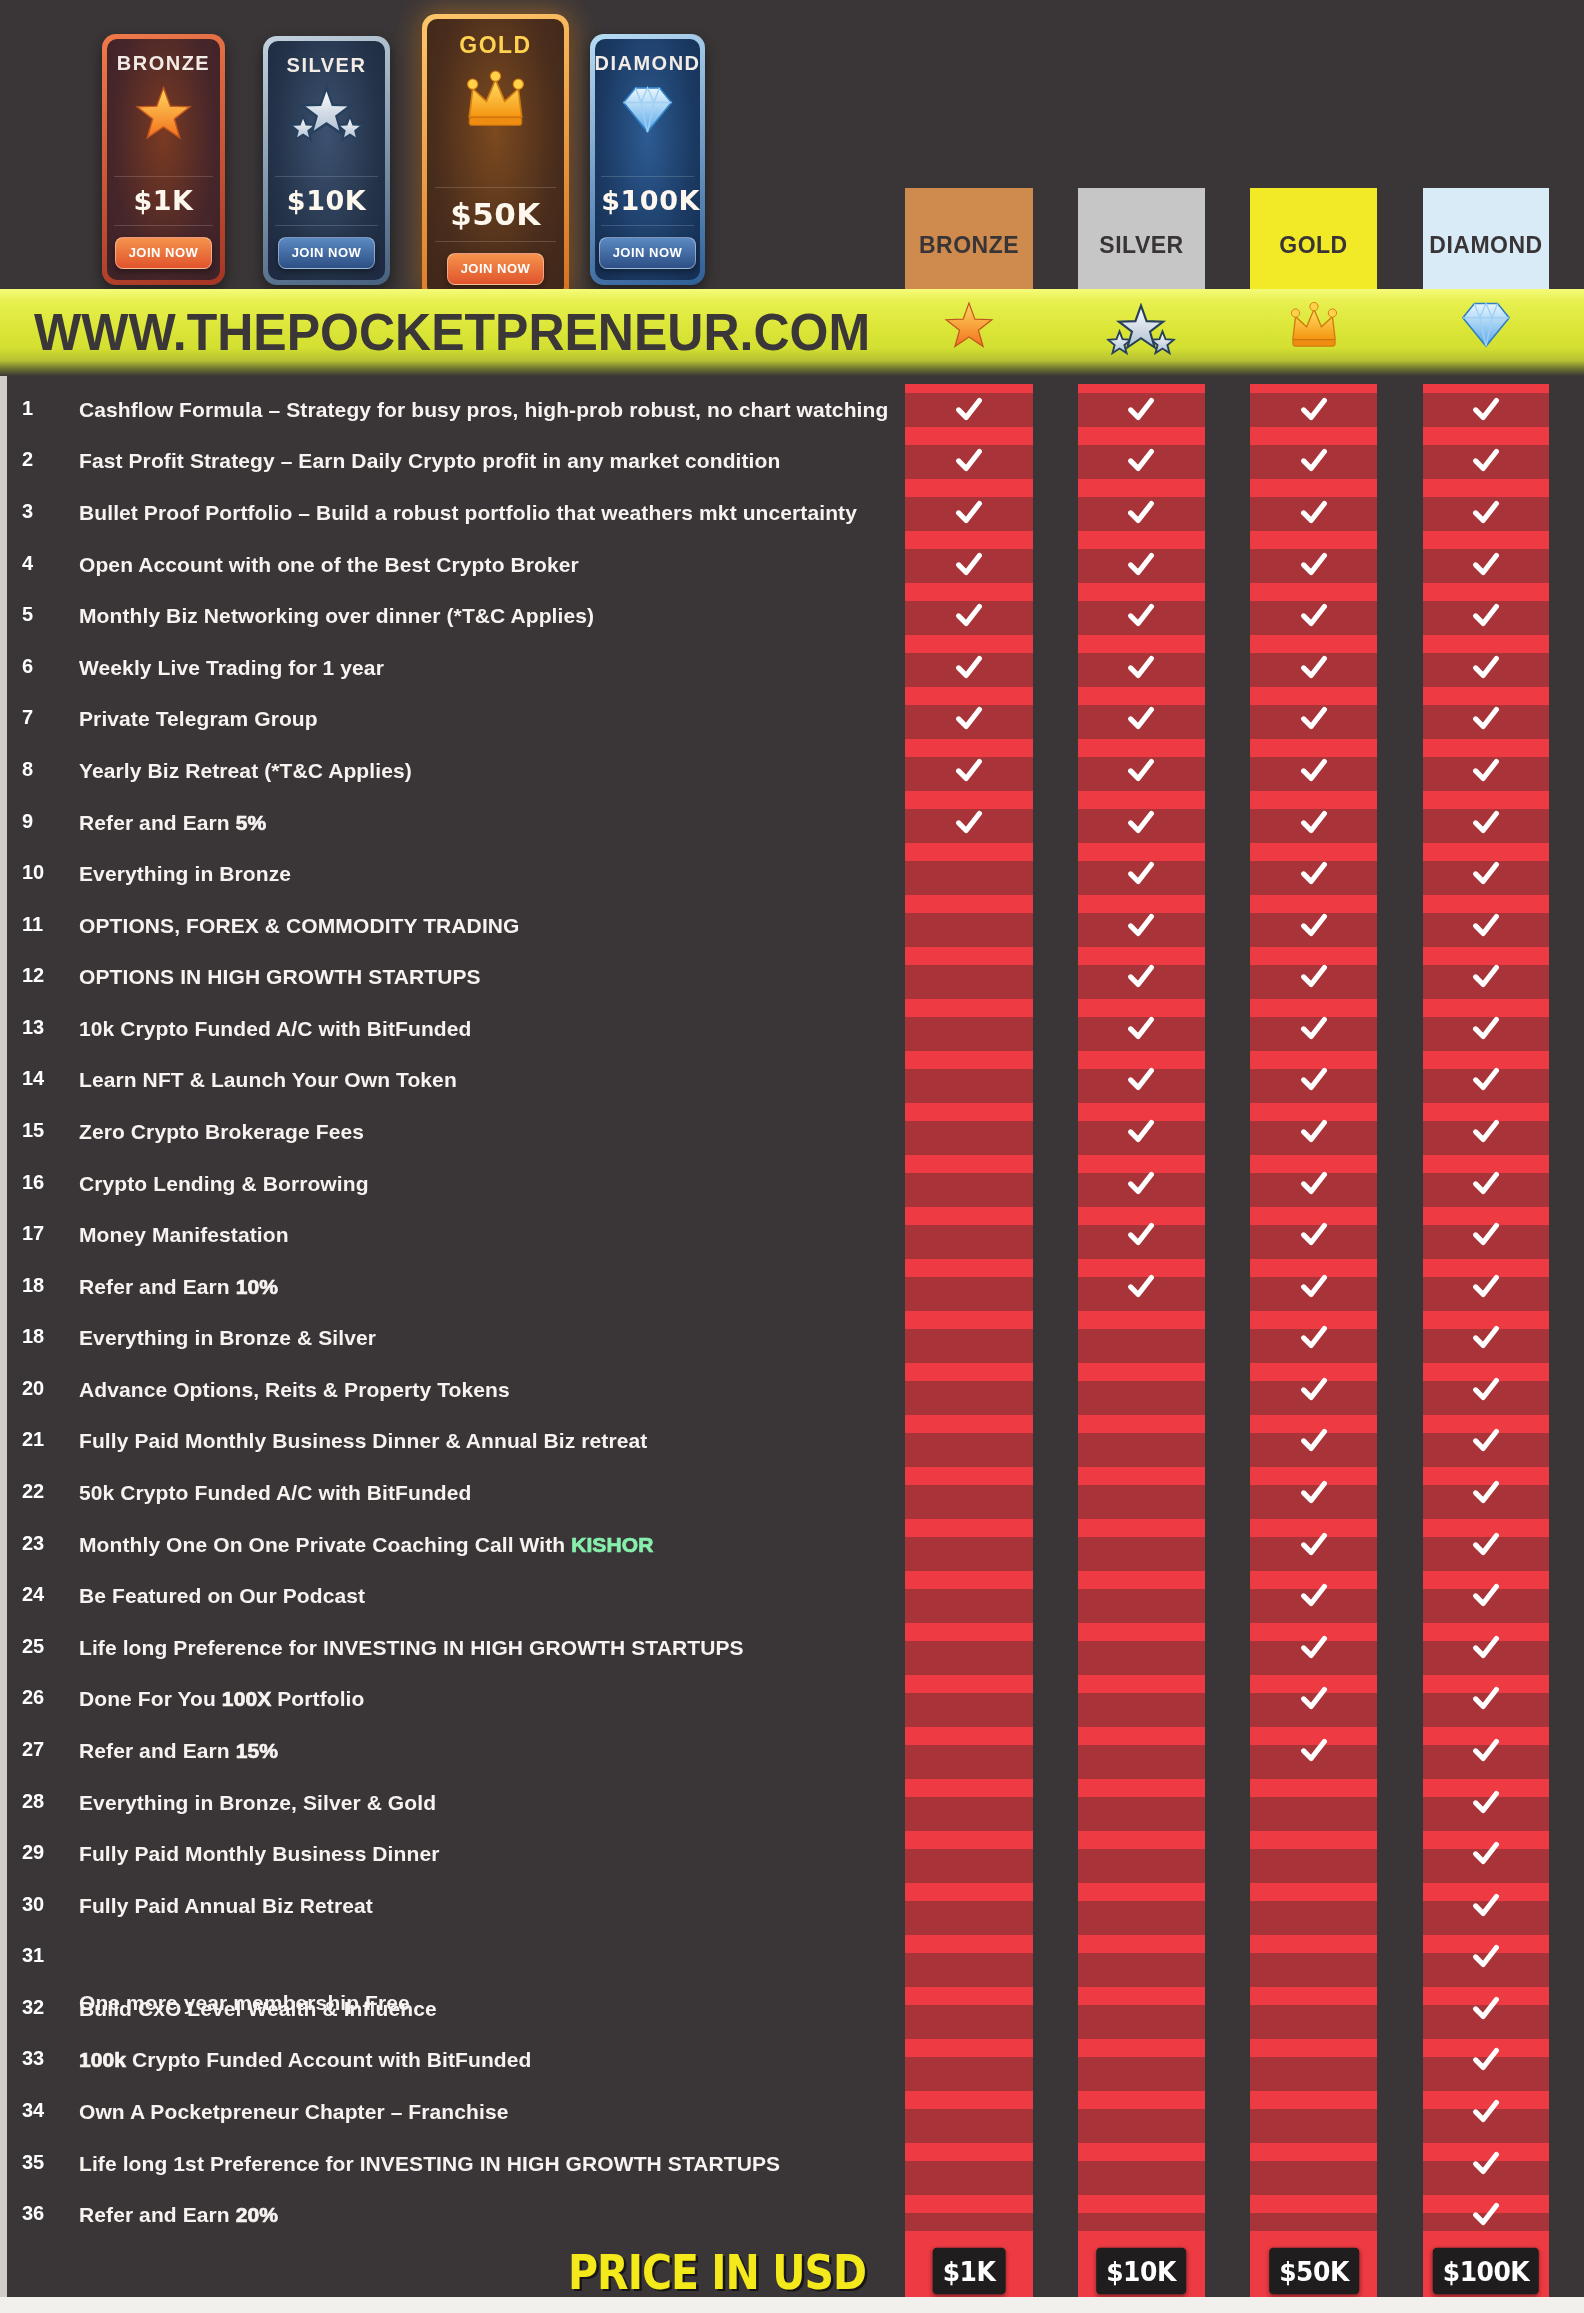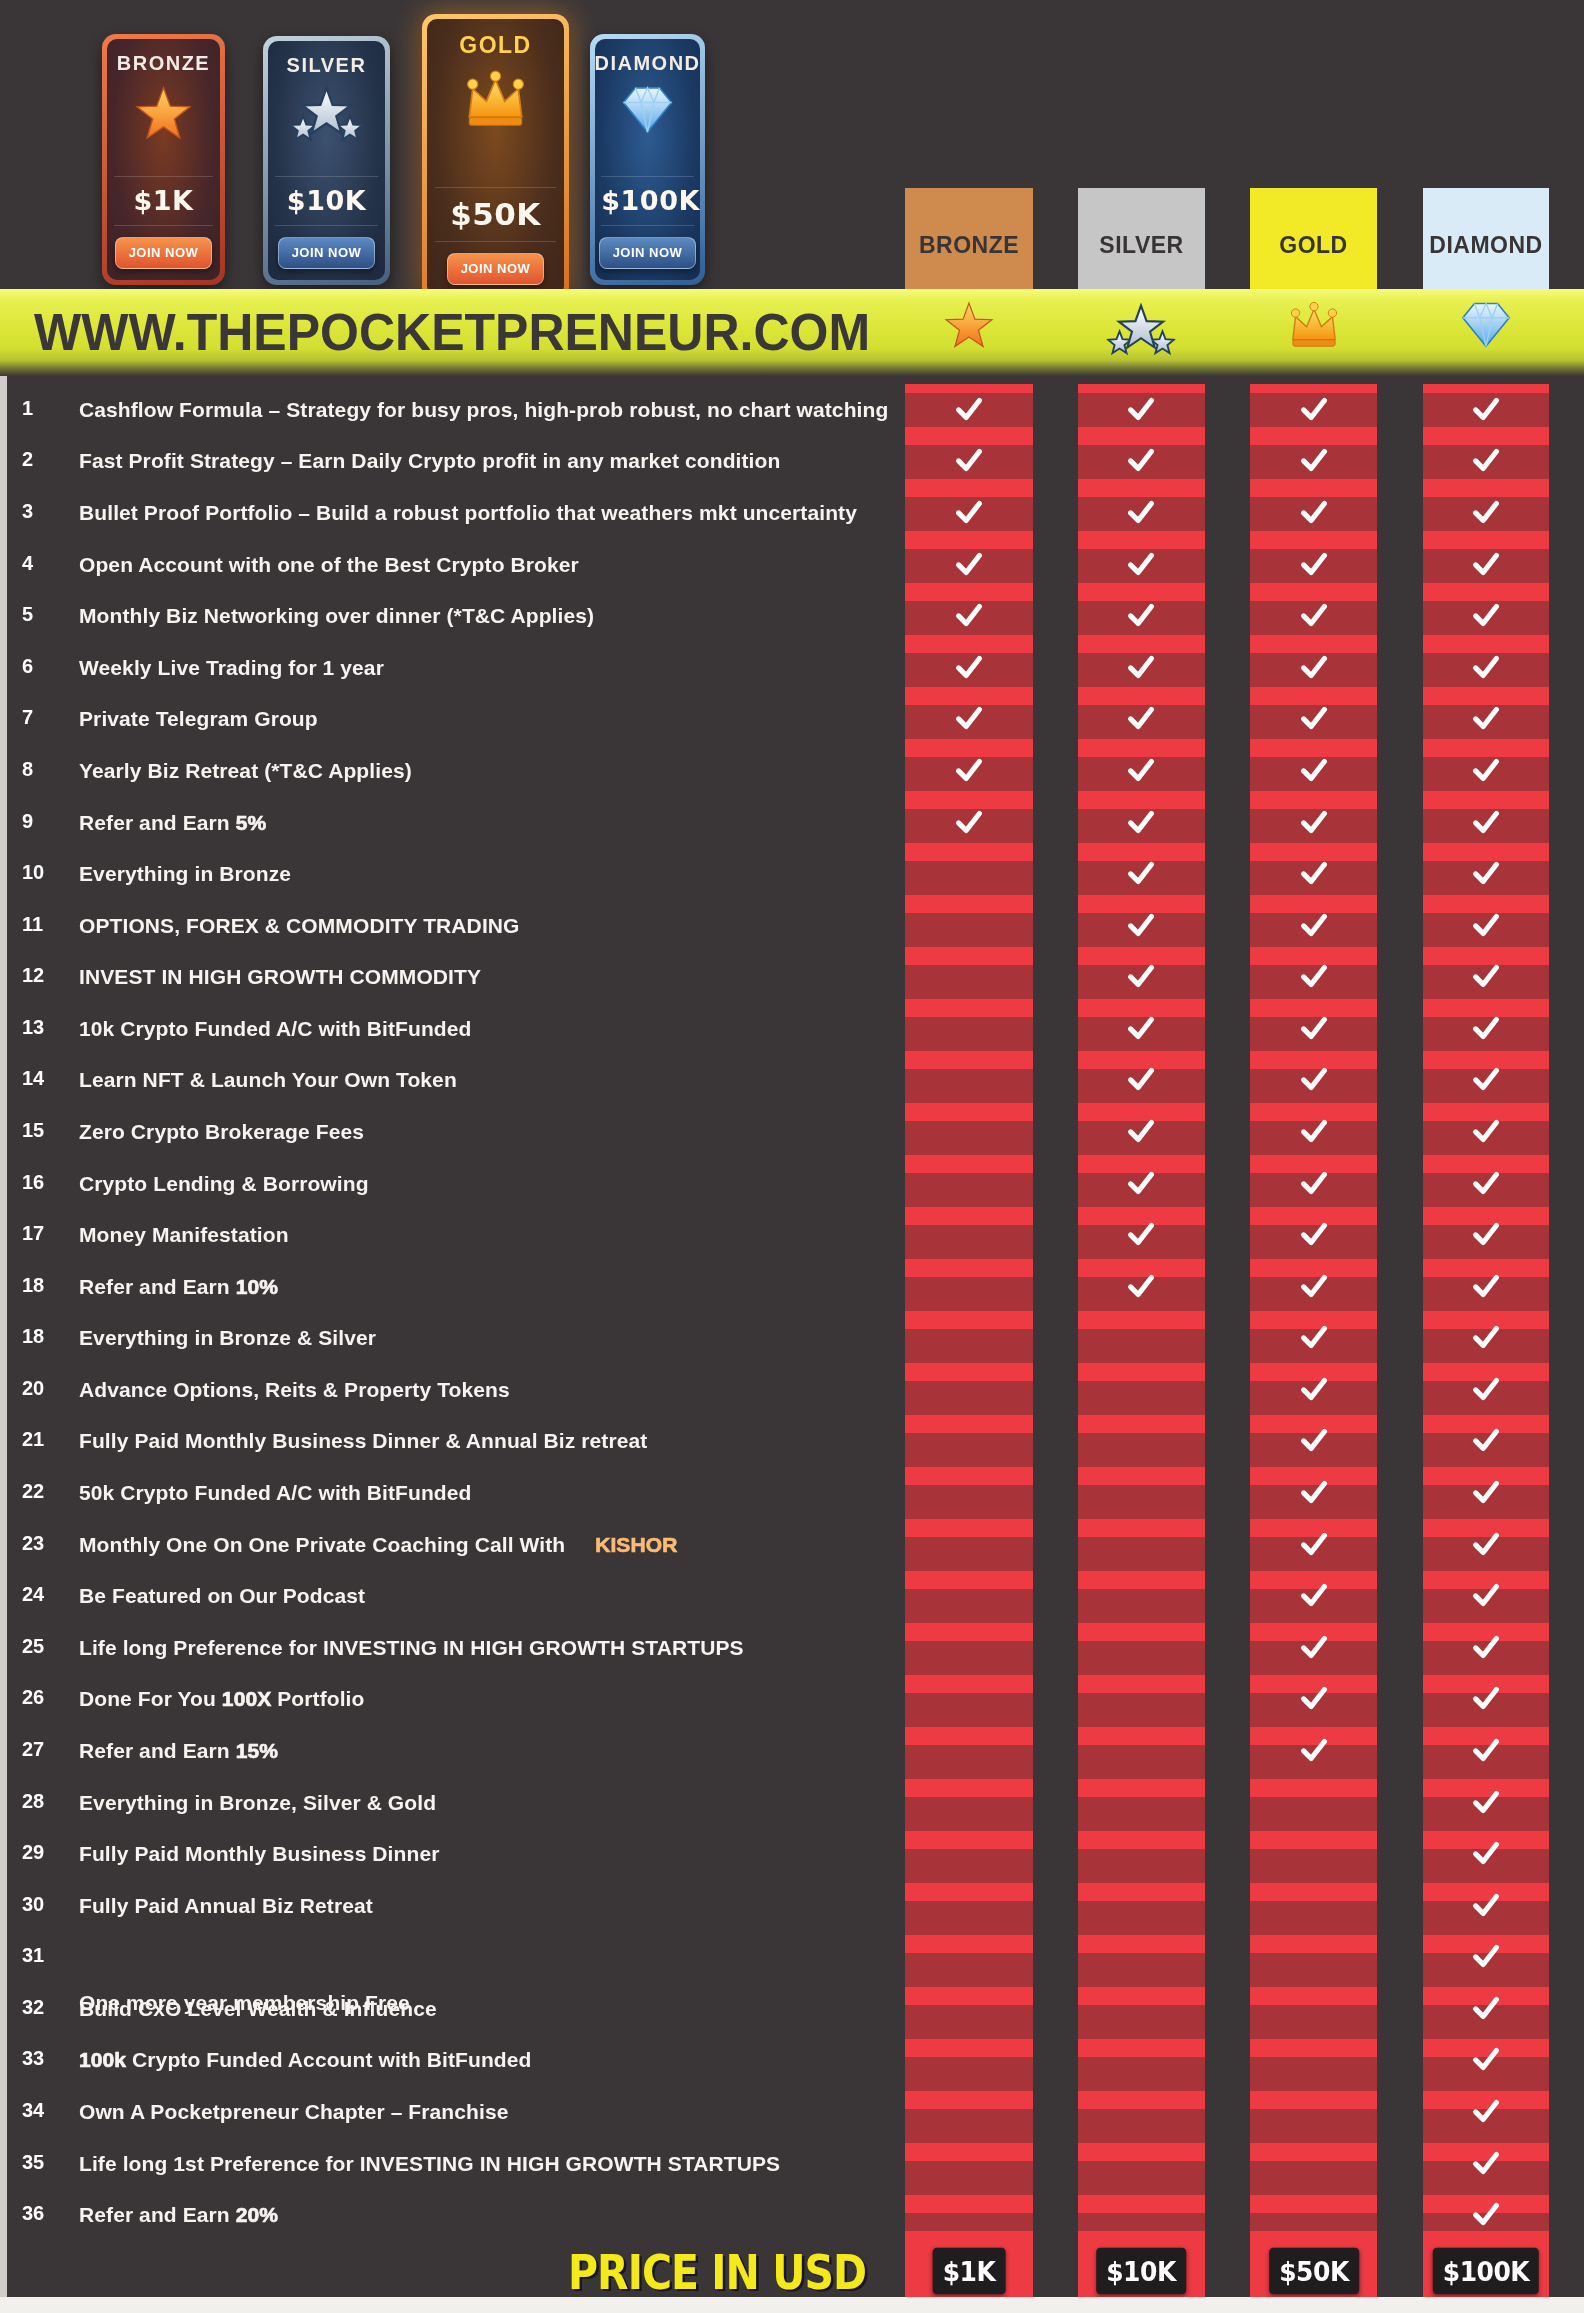--- a/index.html
+++ b/index.html
@@ -60,21 +60,21 @@
   .banner-icon { position:absolute; transform:translateX(-50%); }
   
   .strip { position:absolute; top:384px; height:1915px; background:#ee3a43; }
   .stripes { position:absolute; left:0; right:0; top:9px; height:1838px;
           background:repeating-linear-gradient(180deg,#a83338 0px,#a83338 34px,#ee3a43 34px,#ee3a43 52px); }
   .row-num { position:absolute; left:22px; width:44px; font-size:20px; font-weight:700;
           color:#fff; transform:translateY(-56%); }
   .row-text { position:absolute; left:79px; font-size:21px; font-weight:700; color:#f6f3f1;
           transform:translateY(-50%); white-space:nowrap; letter-spacing:0.1px; }
   .bseg { -webkit-text-stroke:0.7px currentColor; }
-  .yseg { color:#fdba74;margin-left:24px; -webkit-text-stroke:0.7px currentColor; }
+  .yseg { color:#86efac; -webkit-text-stroke:0.7px currentColor; }
   .check { position:absolute; transform:translate(-50%,-50%); }
   
   #price-label { position:absolute; left:549px; width:317px; top:2248px; font-size:41px;
           font-weight:700; color:#f4e91a; text-align:right; letter-spacing:-1px;
           transform:scaleY(1.18); transform-origin:center; text-shadow:2.5px 2.5px 0 rgba(0,0,0,.6);
           font-family:"DejaVu Sans","Liberation Sans",sans-serif; }
   .tag { position:absolute; top:2249px; height:44px; transform:translateX(-50%) scaleY(1.06);
           background:#1f1d1d; color:#fff; font-weight:700; border-radius:4px; display:flex;
           align-items:center; justify-content:center; padding:0 10px; font-size:25px;
           letter-spacing:-0.5px; font-family:"DejaVu Sans","Liberation Sans",sans-serif;
@@ -380,21 +380,21 @@
       <div class="check" style="left: 1141px; top: 927px;"><svg width="34" height="34" viewBox="0 0 36 36">
     <path d="M7 19 L15 27 L29 9" fill="none" stroke="#ffffff" stroke-width="5.5" stroke-linecap="round" stroke-linejoin="round"></path>
         </svg></div>
       <div class="check" style="left: 1314px; top: 927px;"><svg width="34" height="34" viewBox="0 0 36 36">
     <path d="M7 19 L15 27 L29 9" fill="none" stroke="#ffffff" stroke-width="5.5" stroke-linecap="round" stroke-linejoin="round"></path>
         </svg></div>
       <div class="check" style="left: 1486px; top: 927px;"><svg width="34" height="34" viewBox="0 0 36 36">
     <path d="M7 19 L15 27 L29 9" fill="none" stroke="#ffffff" stroke-width="5.5" stroke-linecap="round" stroke-linejoin="round"></path>
         </svg></div>
       <div class="row-num" style="top: 977px;">12</div>
-      <div class="row-text" style="top: 977px;"><span>INVEST IN HIGH GROWTH COMMODITY</span></div>
+      <div class="row-text" style="top: 977px;"><span>OPTIONS IN HIGH GROWTH STARTUPS</span></div>
       <div class="check" style="left: 1141px; top: 978px;"><svg width="34" height="34" viewBox="0 0 36 36">
     <path d="M7 19 L15 27 L29 9" fill="none" stroke="#ffffff" stroke-width="5.5" stroke-linecap="round" stroke-linejoin="round"></path>
         </svg></div>
       <div class="check" style="left: 1314px; top: 978px;"><svg width="34" height="34" viewBox="0 0 36 36">
     <path d="M7 19 L15 27 L29 9" fill="none" stroke="#ffffff" stroke-width="5.5" stroke-linecap="round" stroke-linejoin="round"></path>
         </svg></div>
       <div class="check" style="left: 1486px; top: 978px;"><svg width="34" height="34" viewBox="0 0 36 36">
     <path d="M7 19 L15 27 L29 9" fill="none" stroke="#ffffff" stroke-width="5.5" stroke-linecap="round" stroke-linejoin="round"></path>
         </svg></div>
       <div class="row-num" style="top: 1029px;">13</div>

